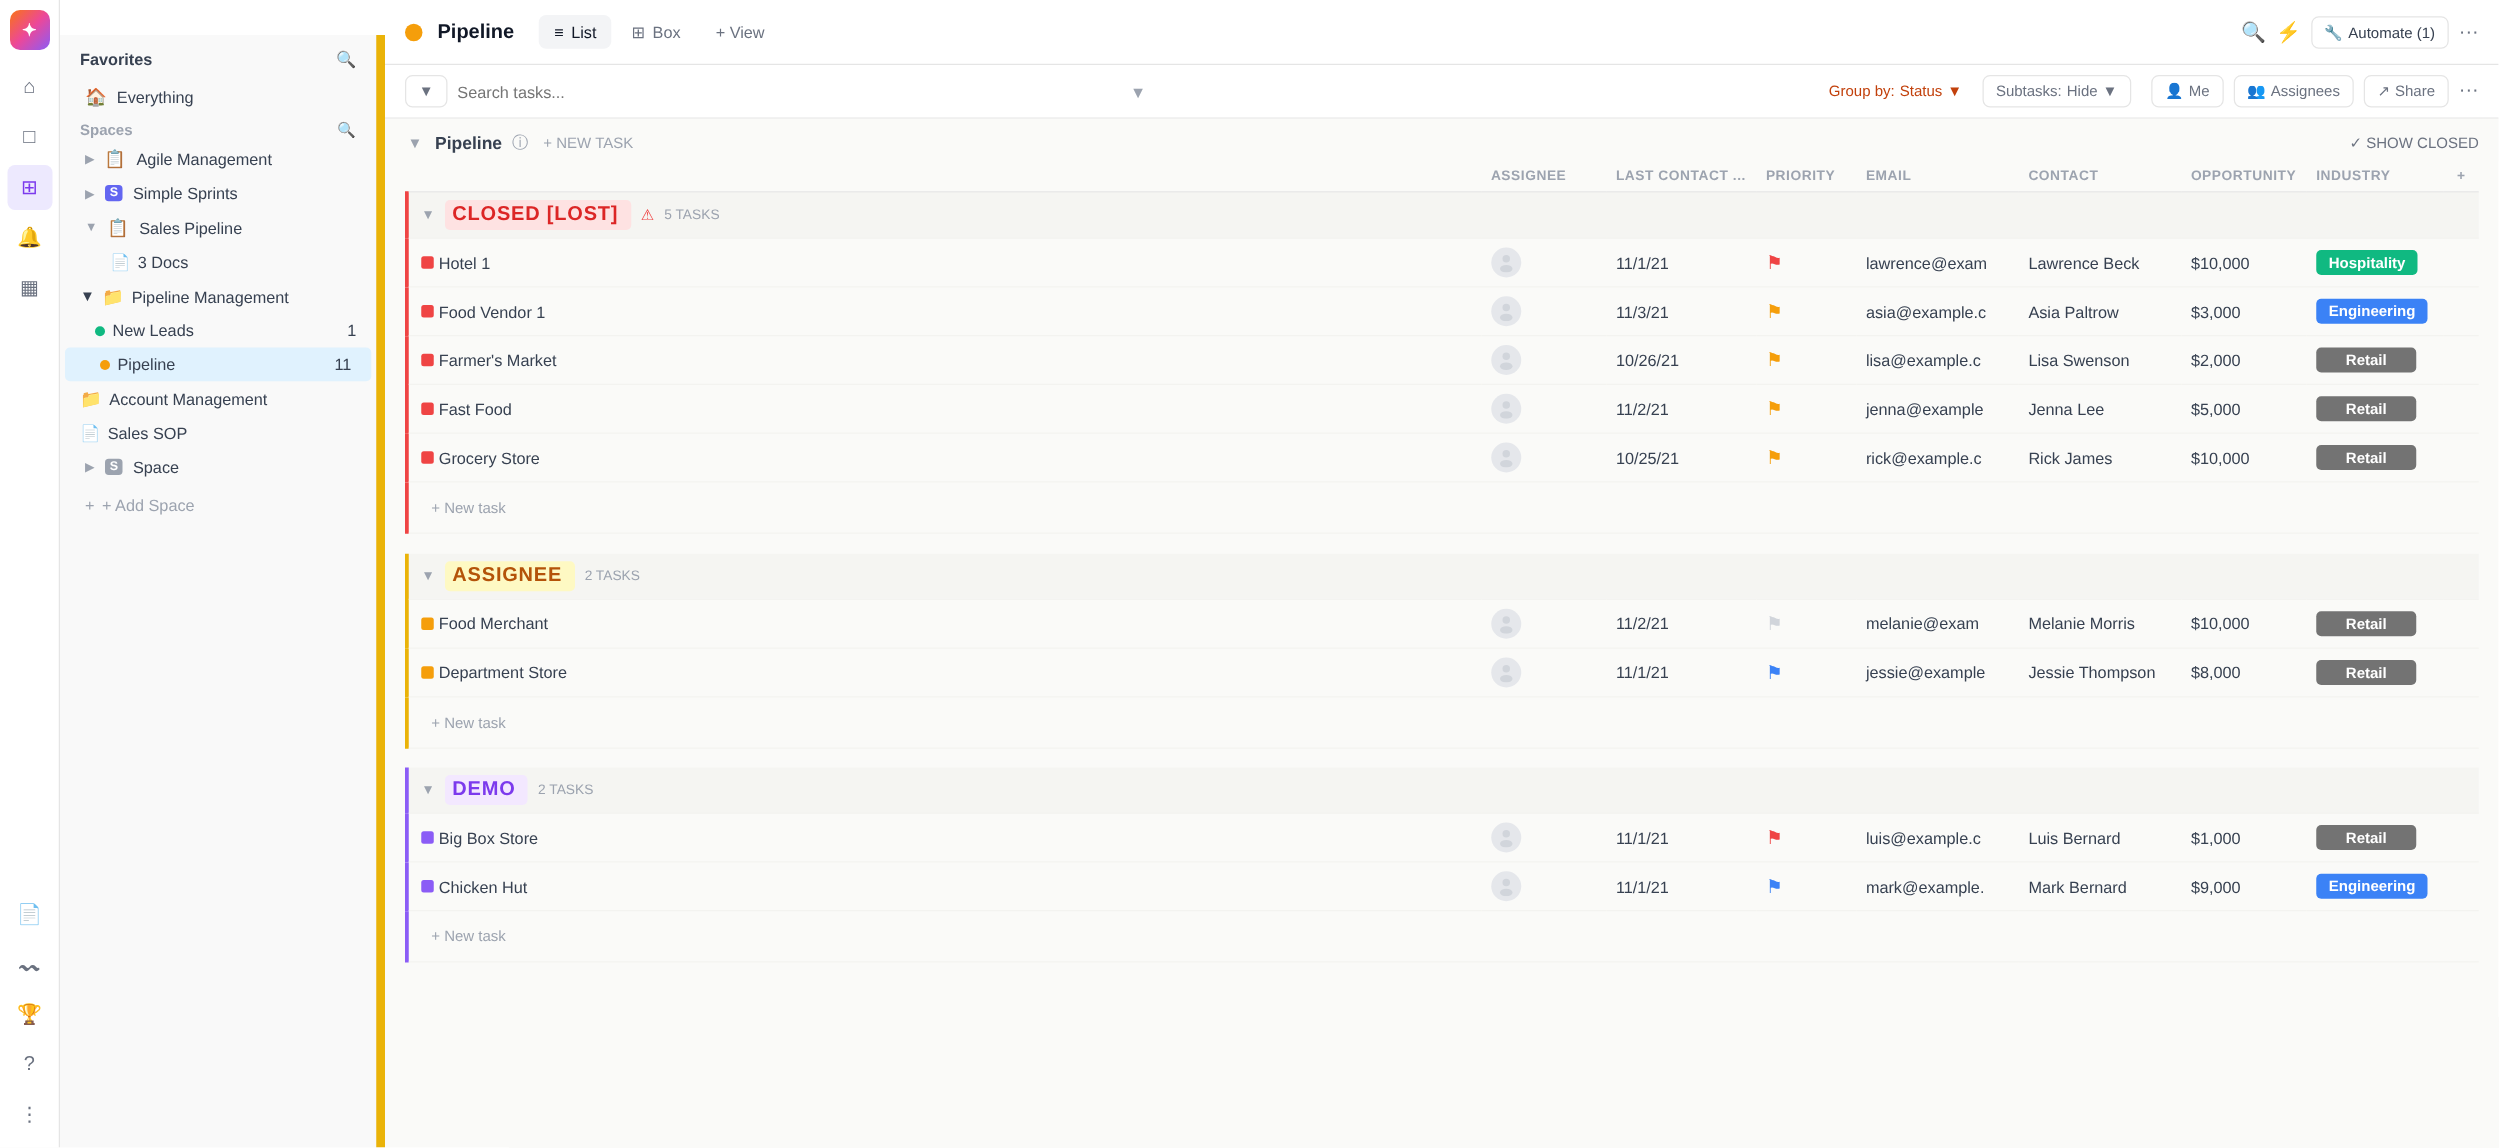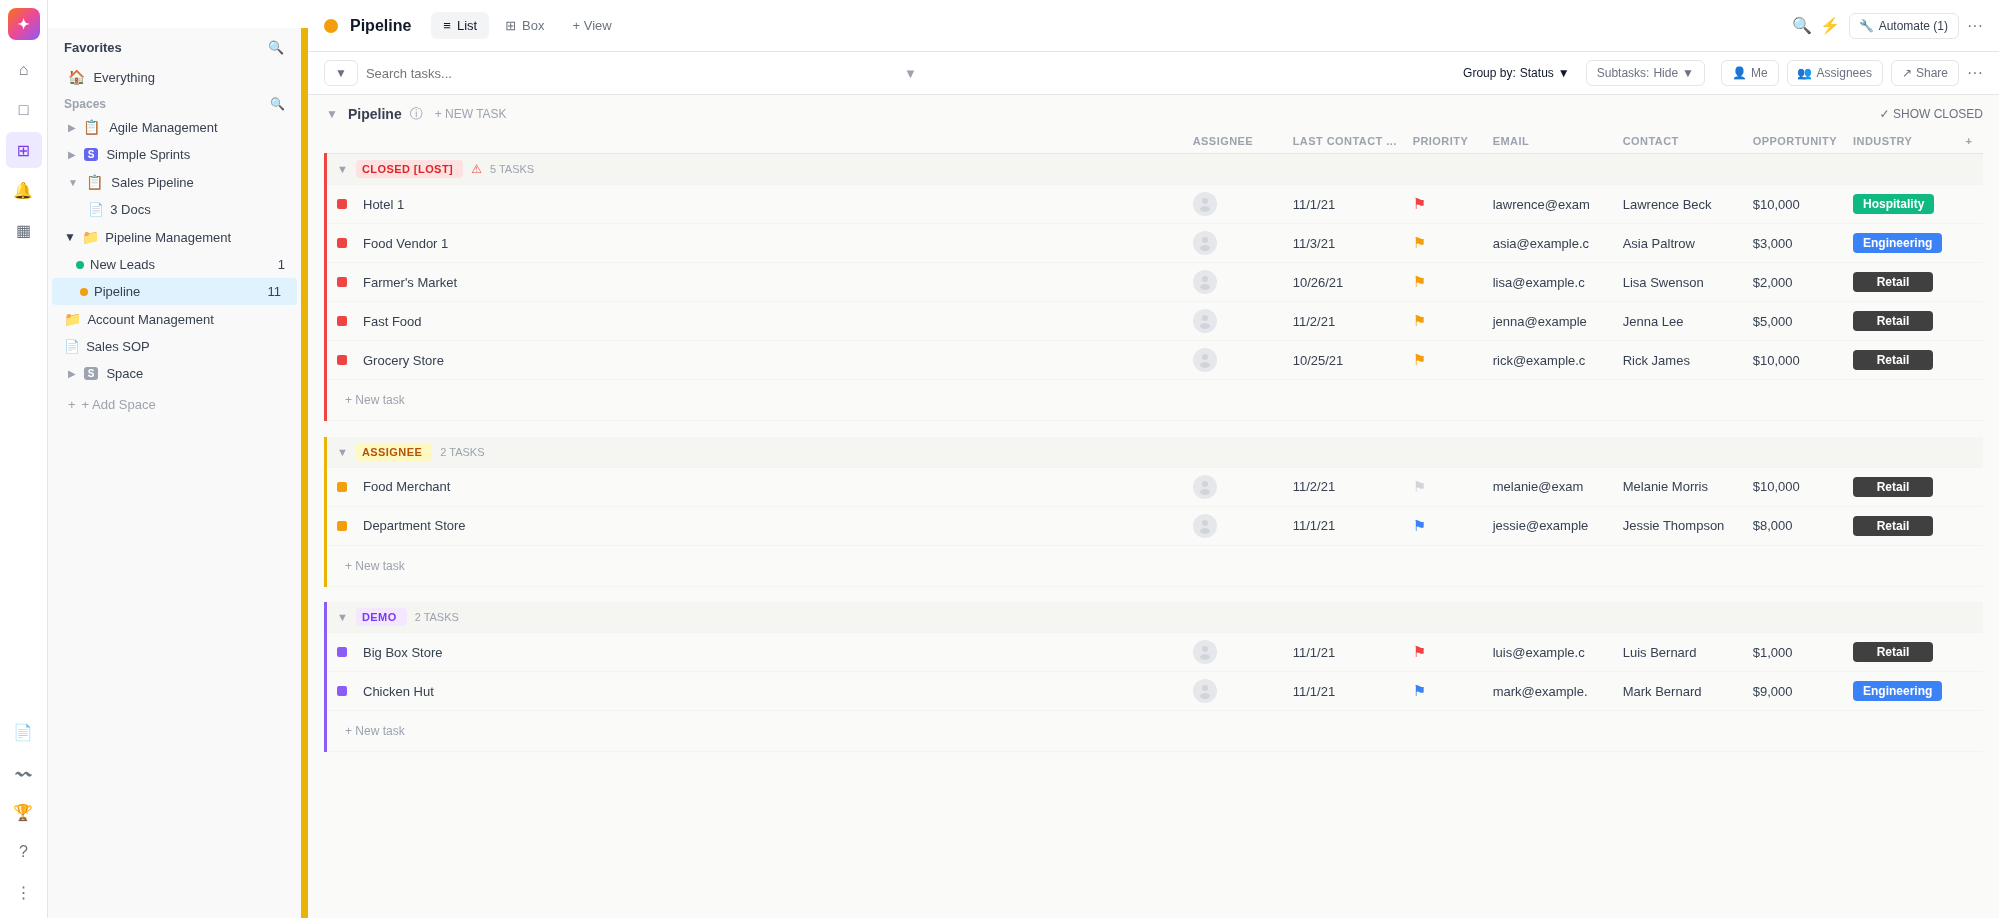--- a/index.html
+++ b/index.html
@@ -182,21 +182,21 @@
       font-size: 13px;
       background: transparent;
     }
     .filter-spacer { flex: 1; }
     .group-by {
       display: flex; align-items: center; gap: 4px;
       font-size: 12px;
       color: #374151;
       cursor: pointer;
     }
-    .group-by span { color: #0f172a; }
+    .group-by span { color: #c2410c; }
 
     
     .task-table {
       width: 100%;
       border-collapse: collapse;
     }
     .task-table th {
       font-size: 11px;
       font-weight: 600;
       color: #9ca3af;
@@ -220,32 +220,32 @@
       background: #f5f5f2 !important;
       padding: 6px 8px;
     }
 
     .status-badge {
       display: inline-flex;
       align-items: center;
       gap: 6px;
       padding: 3px 10px 3px 6px;
       border-radius: 4px;
-      font-size: 11px;
+      font-size: 16px;
       font-weight: 700;
       letter-spacing: 0.04em;
     }
     .status-closed { background: #fee2e2; color: #dc2626; }
     .status-proposal { background: #fef9c3; color: #b45309; }
     .status-demo { background: #f3e8ff; color: #7c3aed; }
 
     .task-count { font-size: 11px; color: #9ca3af; font-weight: 400; }
 
     .task-name-cell {
-      display: flex; align-items: center; gap: 16px;
+      display: flex; align-items: center; gap: 4px;
     }
     .task-color-dot {
       width: 10px; height: 10px;
       border-radius: 2px;
       flex-shrink: 0;
     }
     .dot-red { background: #ef4444; }
     .dot-yellow { background: #f59e0b; }
     .dot-purple { background: #8b5cf6; }
 
@@ -263,21 +263,21 @@
       padding: 3px 10px;
       border-radius: 4px;
       font-size: 12px;
       font-weight: 600;
       color: #fff;
       text-align: center;
       min-width: 80px;
     }
     .ind-hospitality { background: #10b981; }
     .ind-engineering { background: #3b82f6; }
-    .ind-retail { background: #404040; }
+    .ind-retail { background: #737373; }
 
     .opportunity-val { color: #374151; font-size: 13px; }
     .email-val { color: #6b7280; font-size: 12px; }
     .contact-val { color: #374151; font-size: 13px; }
 
     .new-task-link {
       color: #9ca3af;
       font-size: 12px;
       cursor: pointer;
       padding: 6px 8px;

